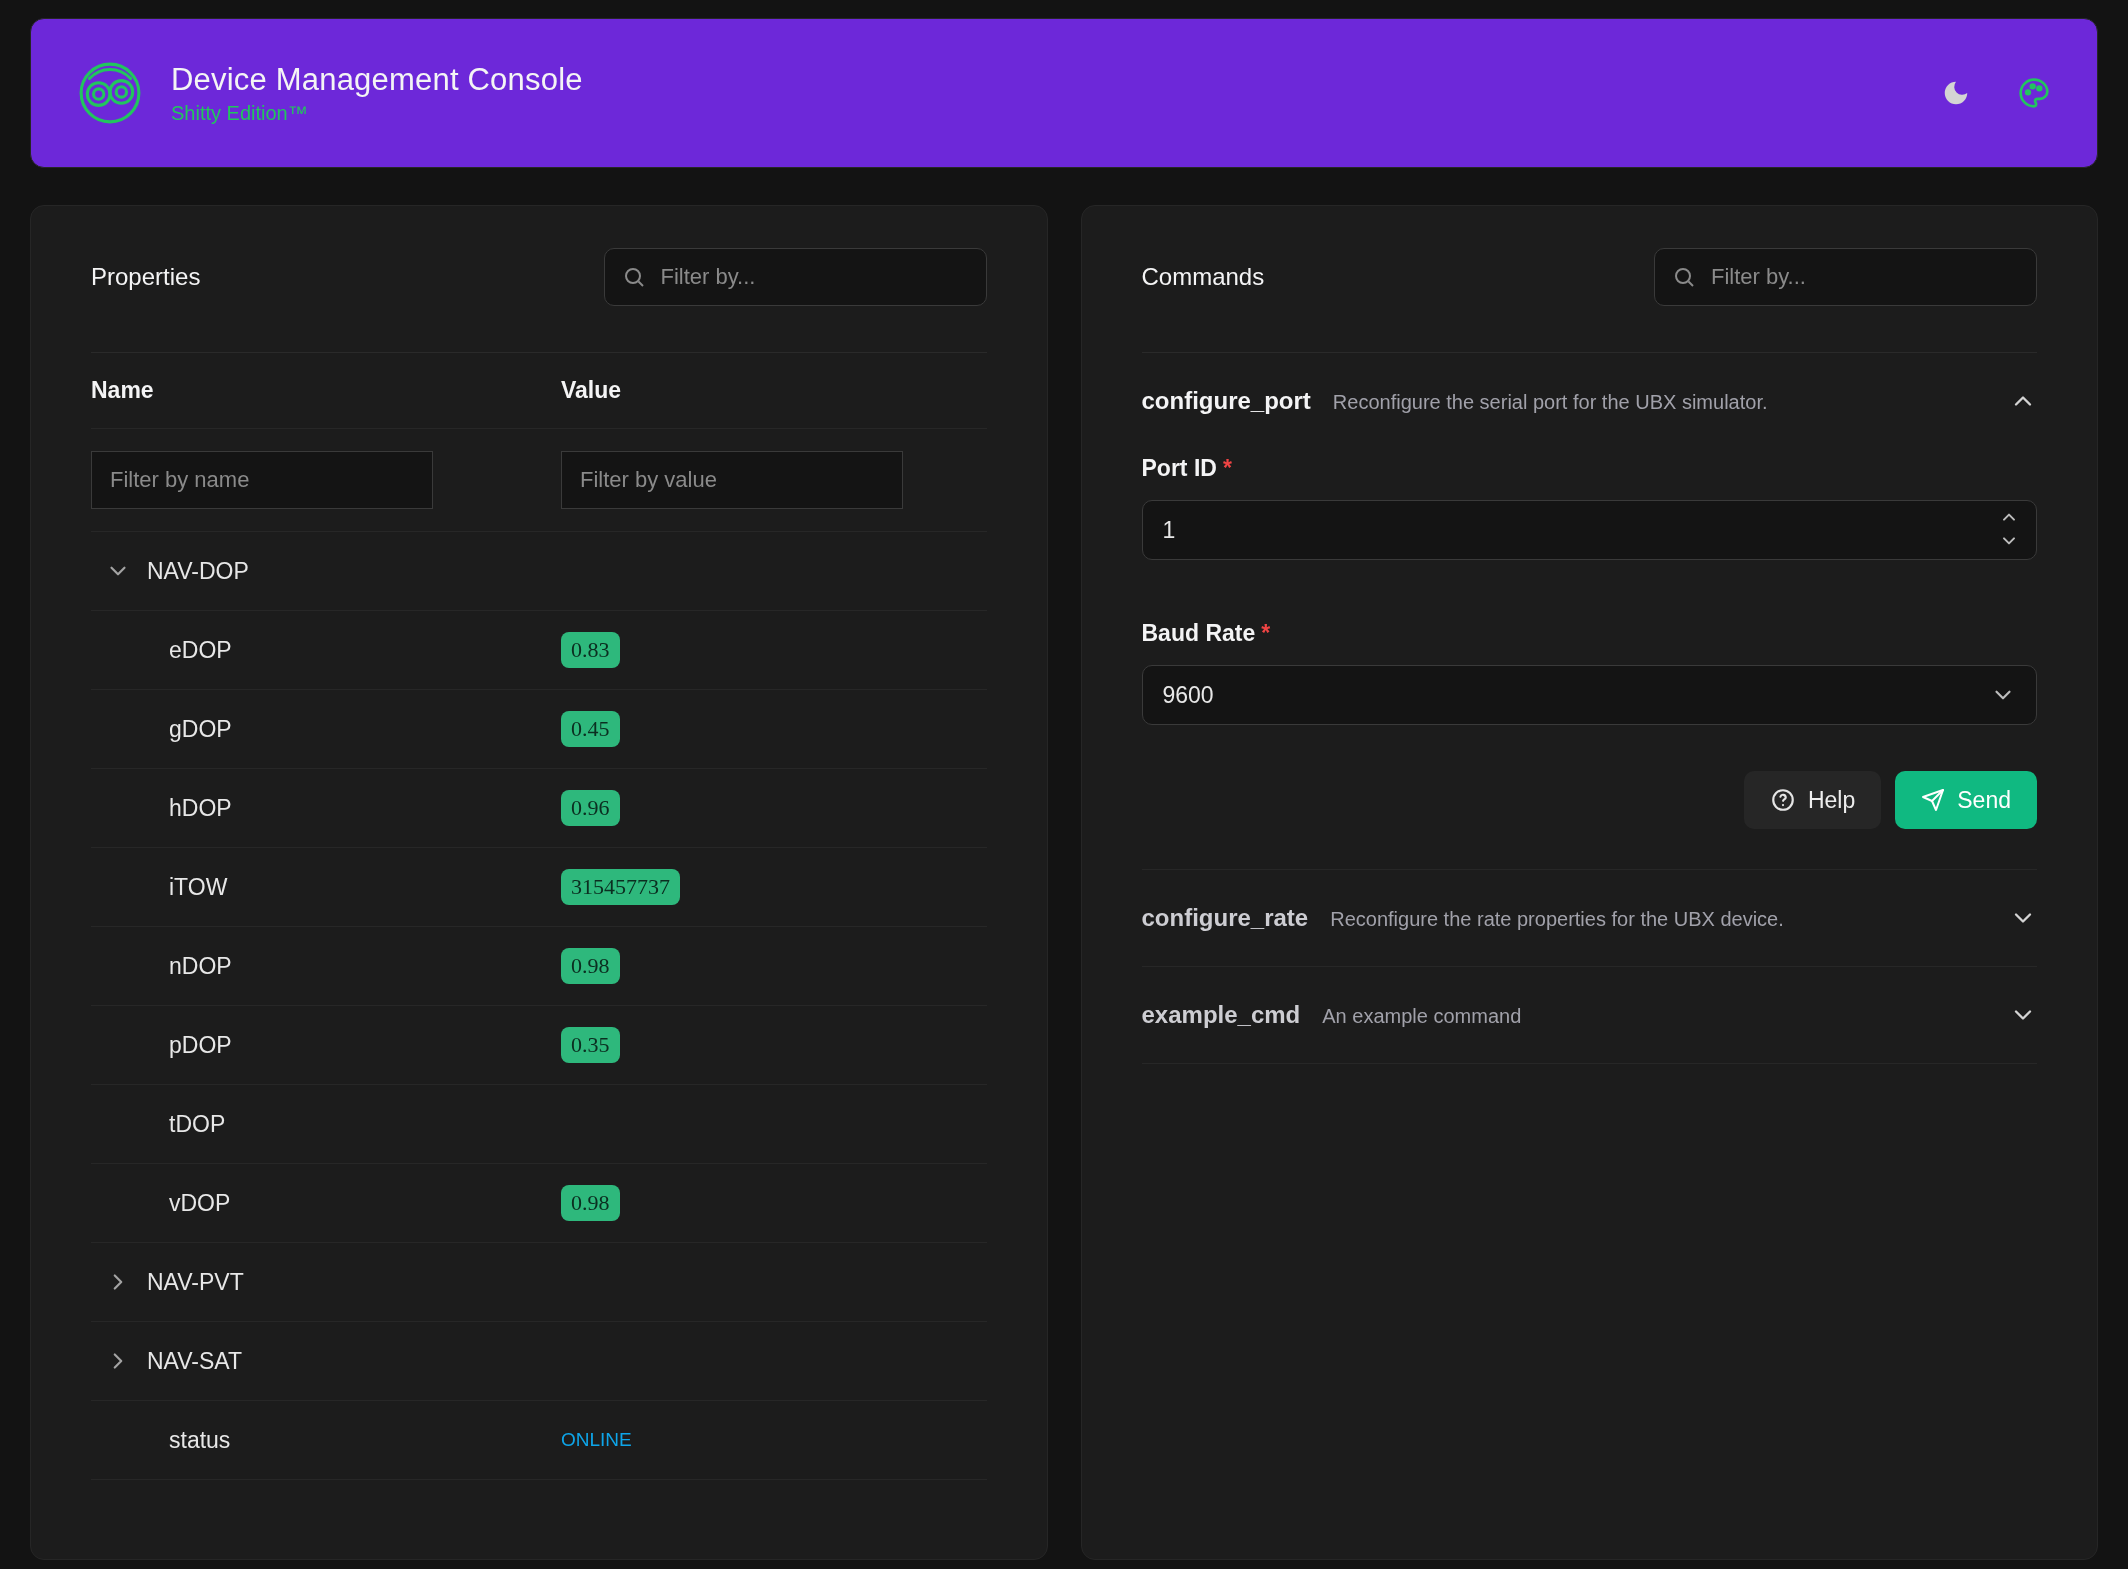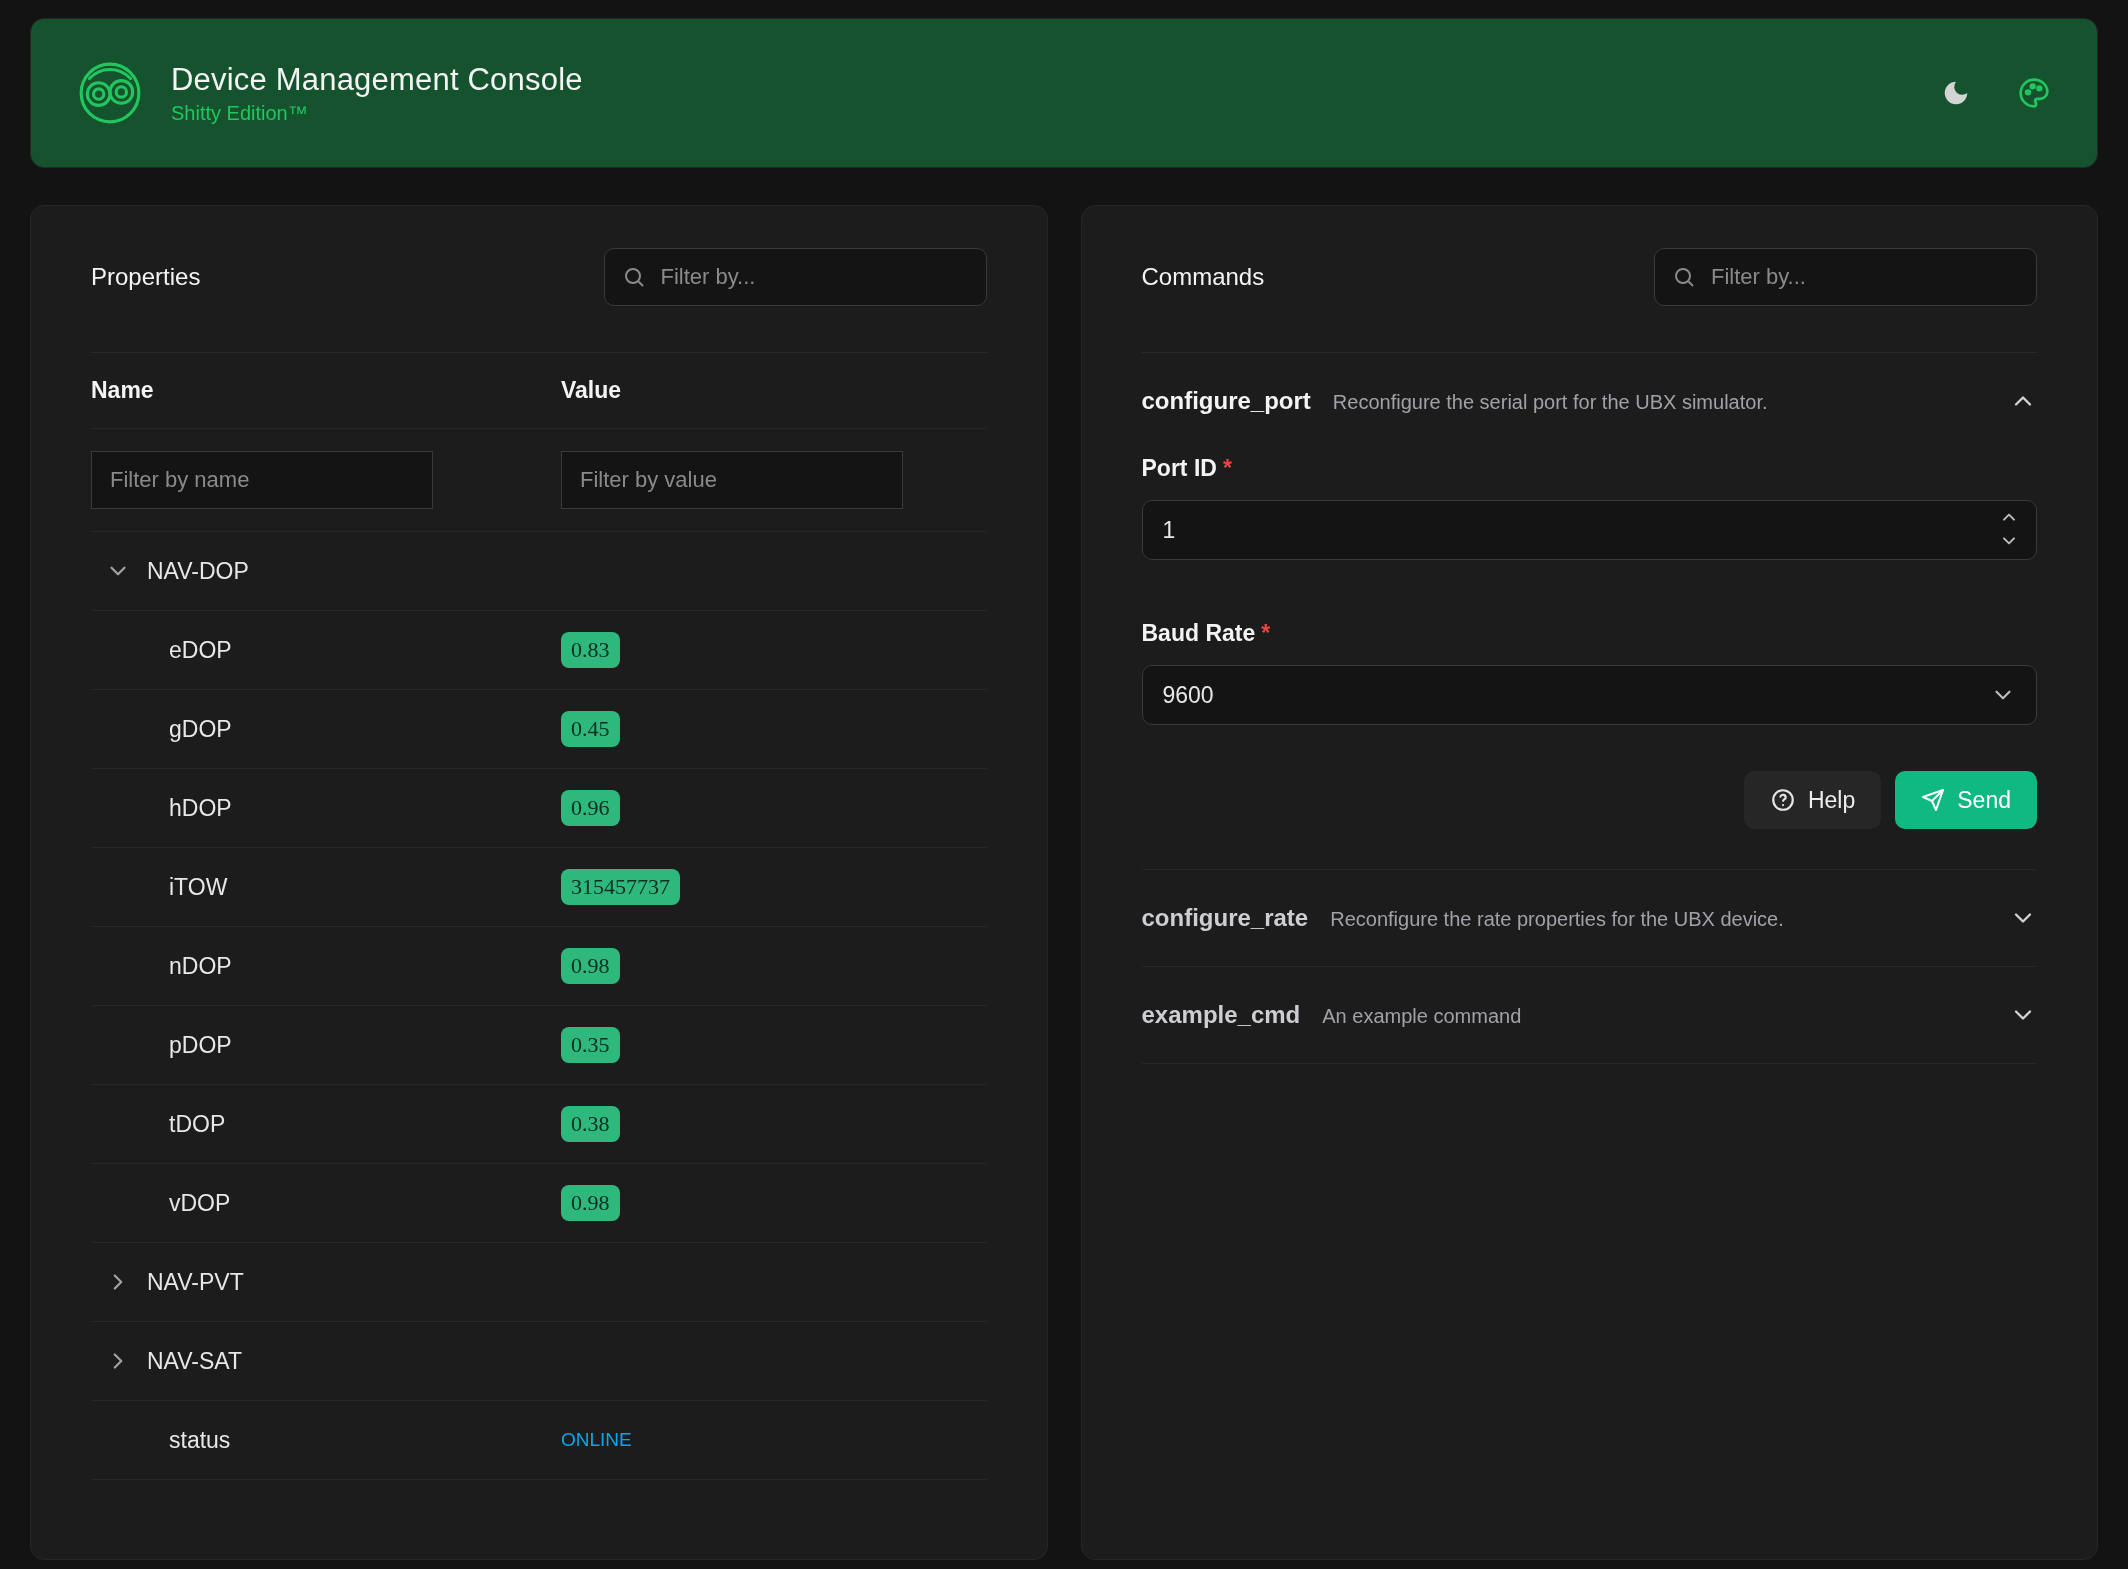--- a/index.html
+++ b/index.html
@@ -1,19 +1,19 @@
 <!DOCTYPE html>
 <html><head>
 <meta charset="utf-8">
 <style>
   * { margin:0; padding:0; box-sizing:border-box; }
   html,body { width:2128px; height:1569px; background:#131313; font-family:"Liberation Sans", sans-serif; color:#e7e7e7; overflow:hidden; }
 
   .header-card {
-    margin:18px 30px 0; height:150px; background:#14532d; border:1px solid #262626;
+    margin:18px 30px 0; height:150px; background:#6d28d9; border:1px solid #262626;
     border-radius:14px; display:flex; align-items:center; padding:0 46px;
   }
   .logo { width:66px; height:66px; margin-right:28px; flex:0 0 auto; }
   .header-text { display:flex; flex-direction:column; gap:4px; }
   .app-title { font-size:31px; font-weight:500; color:#f4f4f5; letter-spacing:.2px; }
   .app-subtitle { font-size:20px; color:#22c55e; }
   .header-icons { margin-left:auto; display:flex; align-items:center; gap:44px; }
   .icon-btn { width:34px; height:34px; display:flex; align-items:center; justify-content:center; cursor:pointer; }
 
   .main { display:flex; gap:33px; margin:37px 30px 0; height:1355px; }
@@ -188,23 +188,20 @@
           </div>
       </div>
       <div class="t-row tree-row">
         <div class="col-name leaf-name">pDOP</div>
         <div class="col-value">
             <span class="badge">0.35</span>
           </div>
       </div>
       <div class="t-row tree-row">
         <div class="col-name leaf-name">tDOP</div>
-        <div class="col-value">
-            <span class="badge">0.38</span>
-          </div>
       </div>
       <div class="t-row tree-row">
         <div class="col-name leaf-name">vDOP</div>
         <div class="col-value">
             <span class="badge">0.98</span>
           </div>
       </div>
 
       <div class="t-row tree-row">
         <div class="col-name group-name">

